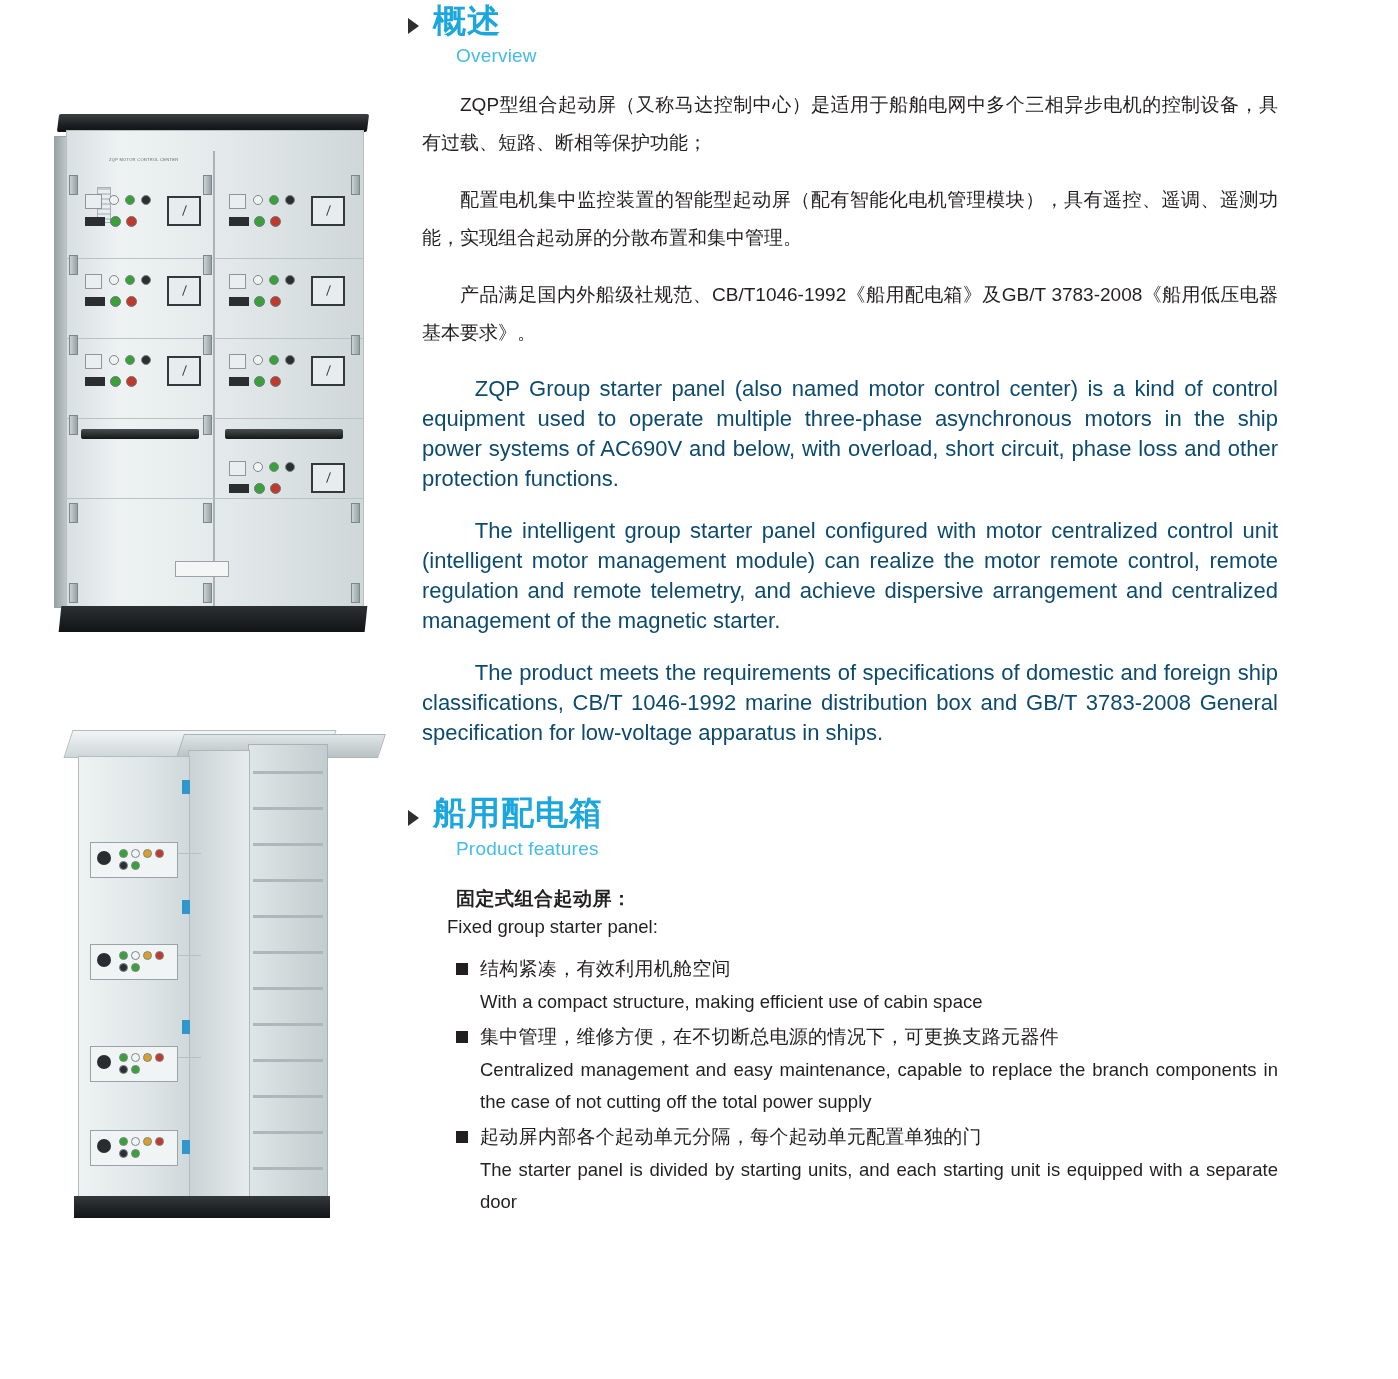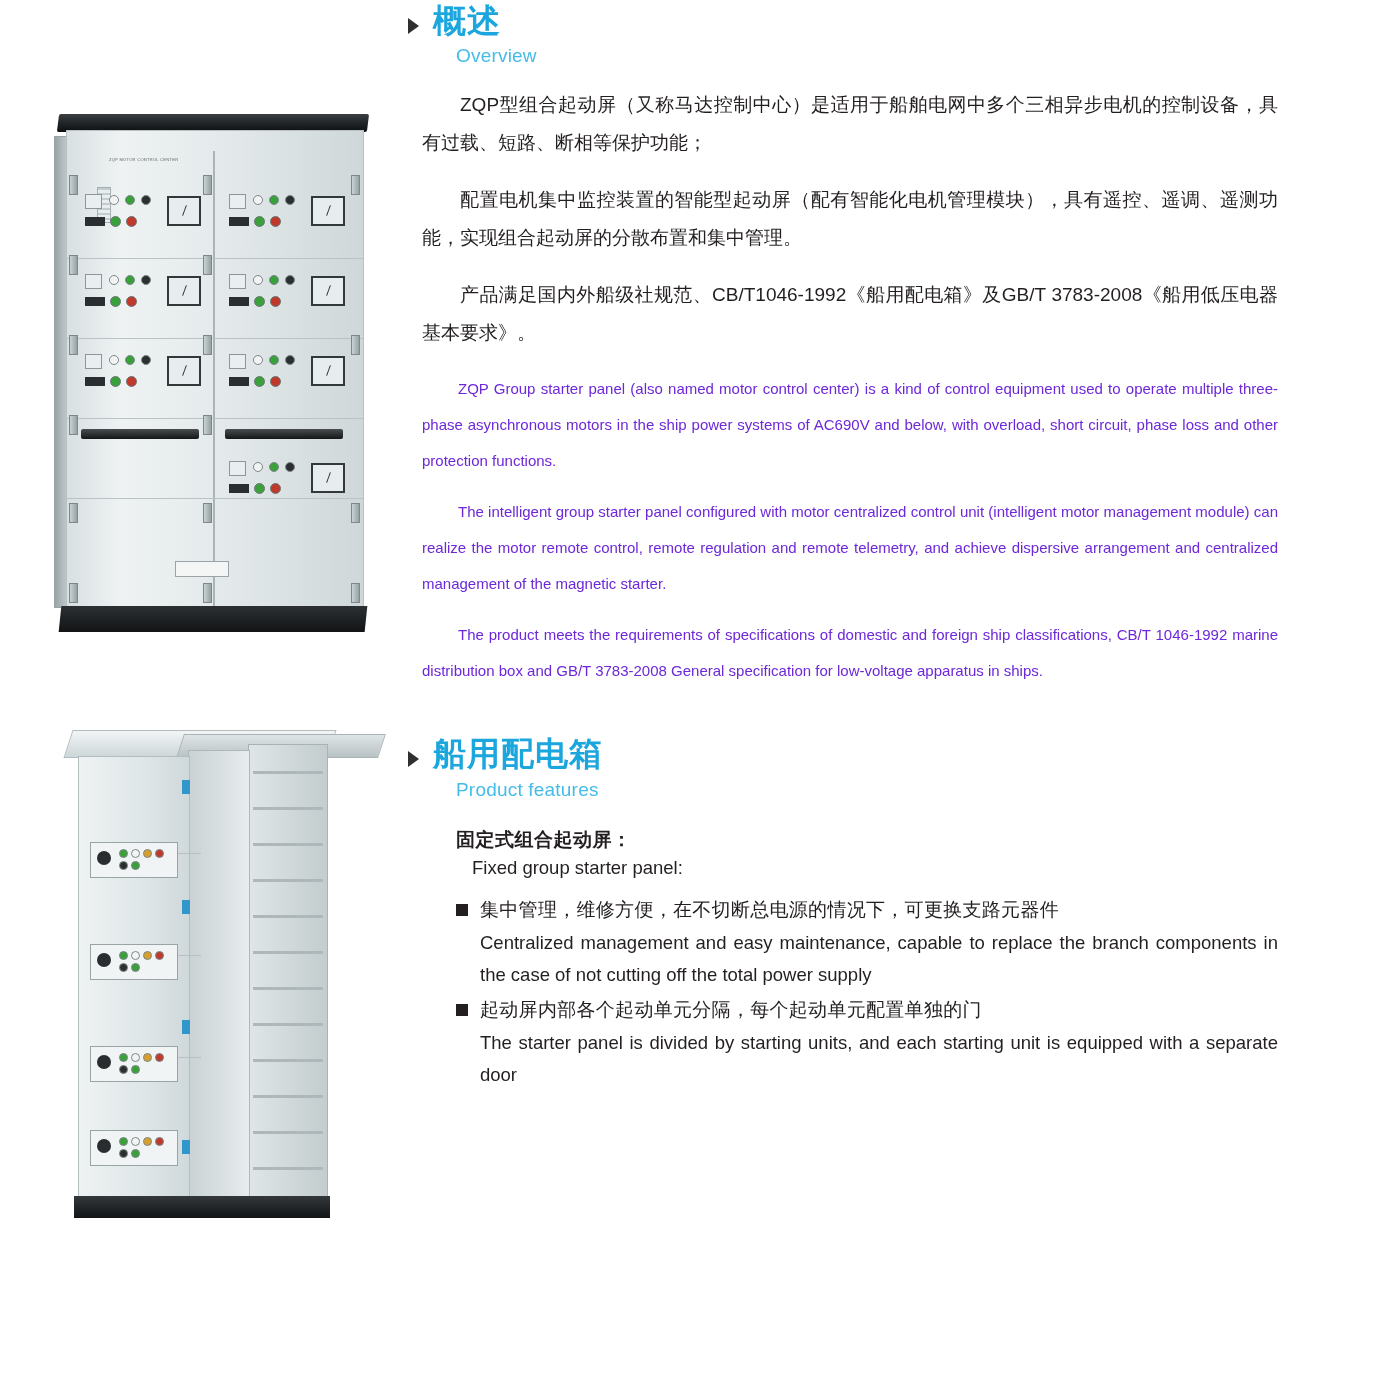--- a/index.html
+++ b/index.html
@@ -353,24 +353,24 @@
 
   .body-cn {
     font-size: 19px;
     line-height: 38px;
     text-align: justify;
     text-justify: inter-ideograph;
     color: #231f20;
     text-indent: 2em;
   }
   .body-en {
-    font-size: 15px;
-    line-height: 36px;
+    font-size: 22px;
+    line-height: 30px;
     text-align: justify;
-    color: #6d28d9;
+    color: #0c4a6e;
     text-indent: 2.4em;
   }
 
   .overview-block {
     margin-top: 16px;
     padding-left: 14px;
   }
 
   
   .features {
@@ -379,21 +379,21 @@
   .feat-sub-cn {
     font-size: 19px;
     font-weight: bold;
     margin-top: 26px;
     margin-left: 48px;
     letter-spacing: .5px;
   }
   .feat-sub-en {
     font-size: 18.5px;
     margin-top: 4px;
-    margin-left: 64px;
+    margin-left: 39px;
   }
   .feat-list {
     margin-top: 14px;
     margin-left: 48px;
   }
   .feat-item {
     margin-bottom: 2px;
   }
   .feat-cn {
     font-size: 19px;
@@ -682,20 +682,27 @@
       <div class="sec-head">
         <div class="tri"></div>
         <div class="sec-title-cn">船用配电箱</div>
       </div>
       <div class="sec-title-en">Product features</div>
 
       <div class="feat-sub-cn">固定式组合起动屏：</div>
       <div class="feat-sub-en">Fixed group starter panel:</div>
 
       <div class="feat-list">
+        <div class="feat-item">
+          <div class="feat-cn">
+            <span class="bullet"></span>
+            <span>结构紧凑，有效利用机舱空间</span>
+          </div>
+          <div class="feat-en">With a compact structure, making efficient use of cabin space</div>
+        </div>
 
         <div class="feat-item">
         </div>
 
         <div class="feat-item">
           <div class="feat-cn">
             <span class="bullet"></span>
             <span>集中管理，维修方便，在不切断总电源的情况下，可更换支路元器件</span>
           </div>
           <div class="feat-en">Centralized management and easy maintenance, capable to replace the branch components in the case of not cutting off the total power supply</div>

